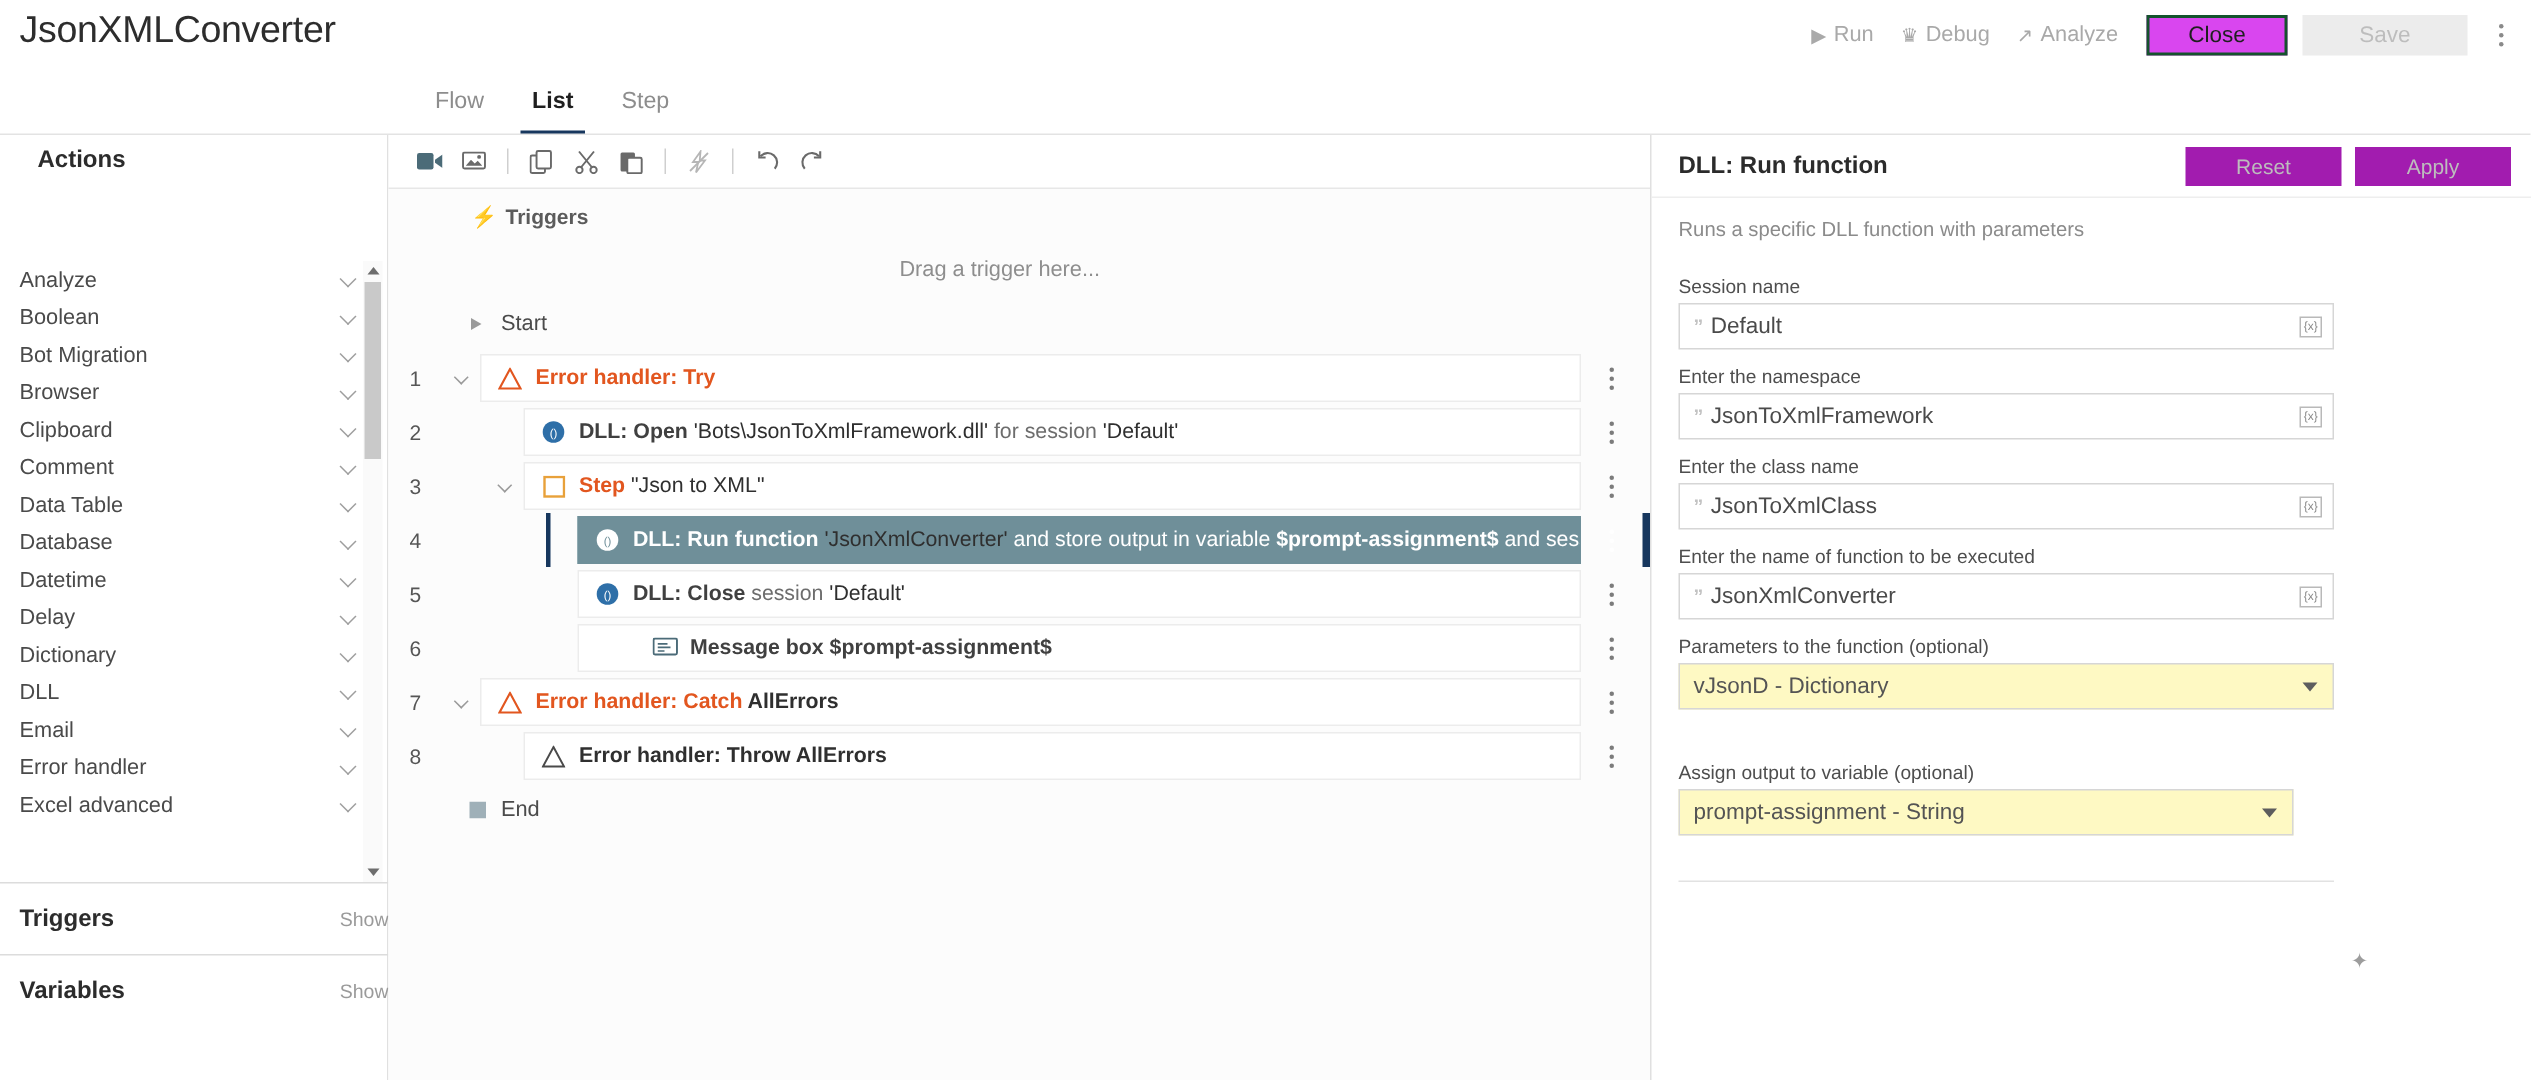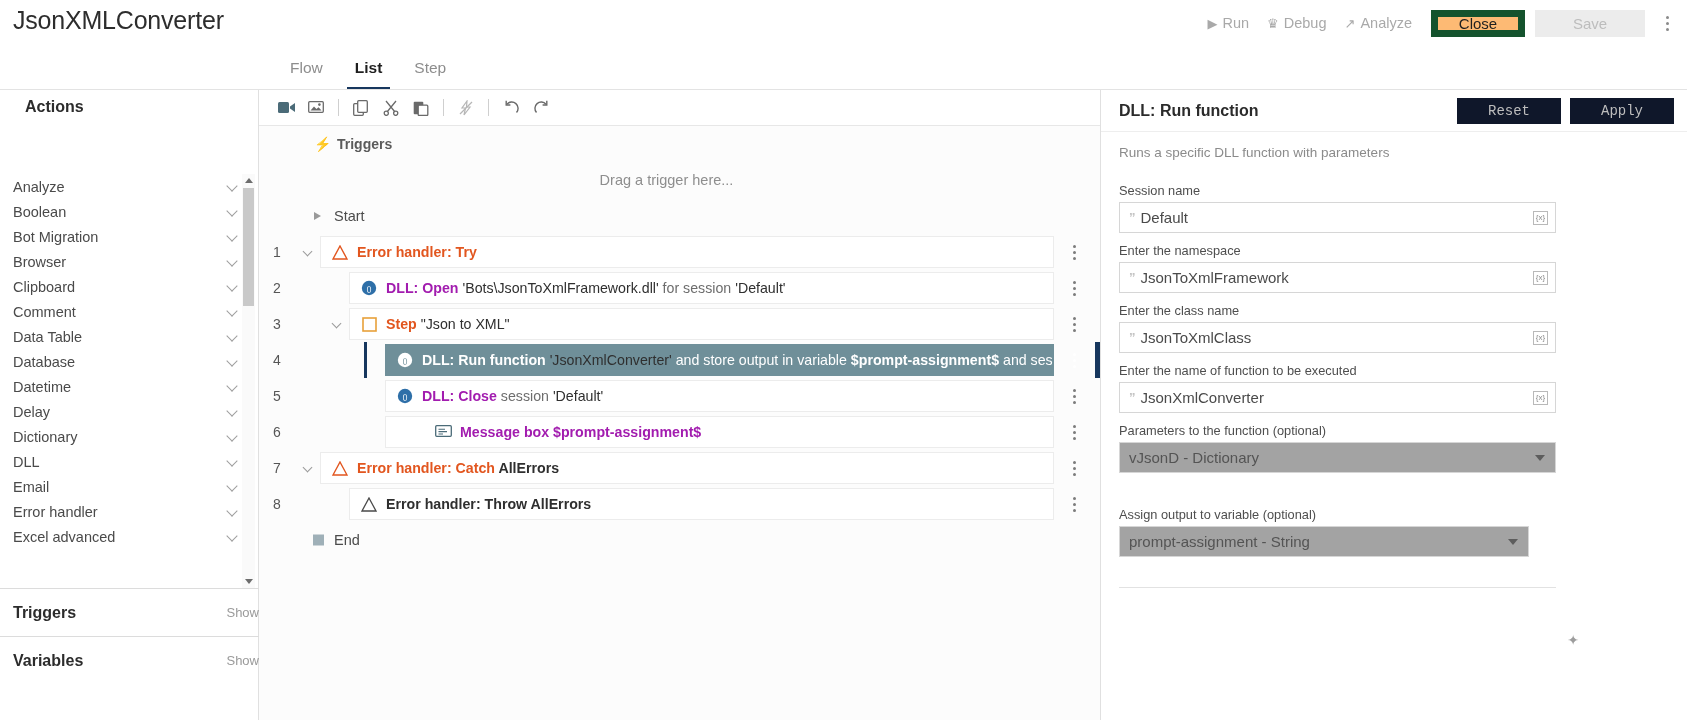--- a/index.html
+++ b/index.html
@@ -33,22 +33,22 @@
     display: flex; align-items: center; gap: 5px;
     font-size: 14.5px; color: #a9a9a9;
     padding: 4px 9px; cursor: default;
     background: none; border: none;
     font-family: "Liberation Sans", sans-serif;
   }
   .hdr-btn .gi { font-size: 13px; line-height: 1; display:inline-block; }
   .btn-close {
     margin-left: 10px;
     width: 94px; height: 27px;
-    border: 7px solid #14532d;
-    background: #fdba74;
+    border: 2px solid #14532d;
+    background: #d946ef;
     color: #1f1f1f;
     font-size: 15px;
     display: flex; align-items: center; justify-content: center;
     font-family: "Liberation Sans", sans-serif;
     cursor: pointer;
   }
   .btn-save {
     margin-left: 10px;
     width: 110px; height: 27px;
     border: none;
@@ -289,21 +289,21 @@
     border-color: #6f8f99;
     color: #ffffff;
   }
   .step-body.selected .s-txt,
   .step-body.selected .s-strong { color: #ffffff; }
   .step-ico {
     width: 18px; height: 18px; margin-right: 8px;
     flex: 0 0 18px;
     display: flex; align-items: center; justify-content: center;
   }
-  .s-strong { font-weight: bold; font-size: 14.2px; color: #a21caf; }
+  .s-strong { font-weight: bold; font-size: 14.2px; color: #404040; }
   .s-txt { font-size: 14.2px; color: #6d6d6d; }
   .s-quote { font-size: 14.2px; color: #2f2f2f; }
   .s-err { font-weight: bold; font-size: 14.2px; color: #e2561f; }
   .s-err-sub { font-weight: bold; font-size: 14.2px; color: #2f2f2f; }
   .s-step { font-weight: bold; font-size: 14.2px; color: #e2561f; }
 
   .row-kebab {
     position: absolute; right: 18px; top: 50%; transform: translateY(-50%);
     width: 16px; height: 22px;
     display: flex; flex-direction: column; align-items: center;
@@ -331,24 +331,24 @@
   .rp-head {
     position: absolute; left: 0; top: 0; width: 587px; height: 42px;
     display: flex; align-items: center;
     padding-left: 18px;
     border-bottom: 1px solid #eeeeee;
   }
   .rp-title { font-size: 16px; font-weight: bold; color: #2b2b2b; }
   .rp-btns { margin-left: auto; margin-right: 14px; display: flex; gap: 9px; }
   .rp-btn {
     width: 104px; height: 26px;
-    background: #0f172a; color: #bdbdbd;
+    background: #a21caf; color: #bdbdbd;
     font-size: 14px;
     display: flex; align-items: center; justify-content: center;
-    border: none; font-family: Liberation Mono, monospace;
+    border: none; font-family: Liberation Sans, sans-serif;
   }
   .rp-desc {
     position: absolute; left: 18px; top: 55px;
     font-size: 13.5px; color: #8b8b8b;
   }
 
   .fld { position: absolute; left: 18px; width: 437px; }
   .fld-label {
     font-size: 12.8px; color: #4e4e4e; margin-bottom: 4px; display: block;
   }
@@ -368,21 +368,21 @@
   }
   .fx-badge {
     position: absolute; right: 7px; top: 50%; transform: translateY(-50%);
     width: 15px; height: 14px;
     border: 1px solid #b9b9b9;
     display: flex; align-items: center; justify-content: center;
     font-size: 8px; color: #8a8a8a; cursor: pointer;
   }
   .fld-select {
     position: relative;
-    height: 31px; border: 1px solid #d6d6d6; background: #a3a3a3;
+    height: 31px; border: 1px solid #d6d6d6; background: #fef9c3;
     display: flex; align-items: center;
     padding-left: 9px;
   }
   .fld-select .val { font-size: 15px; color: #545454; }
   .caret-dn {
     position: absolute; right: 10px; top: 50%; transform: translateY(-50%);
     width: 0; height: 0;
     border-left: 5.5px solid transparent;
     border-right: 5.5px solid transparent;
     border-top: 6px solid #5d5d5d;

